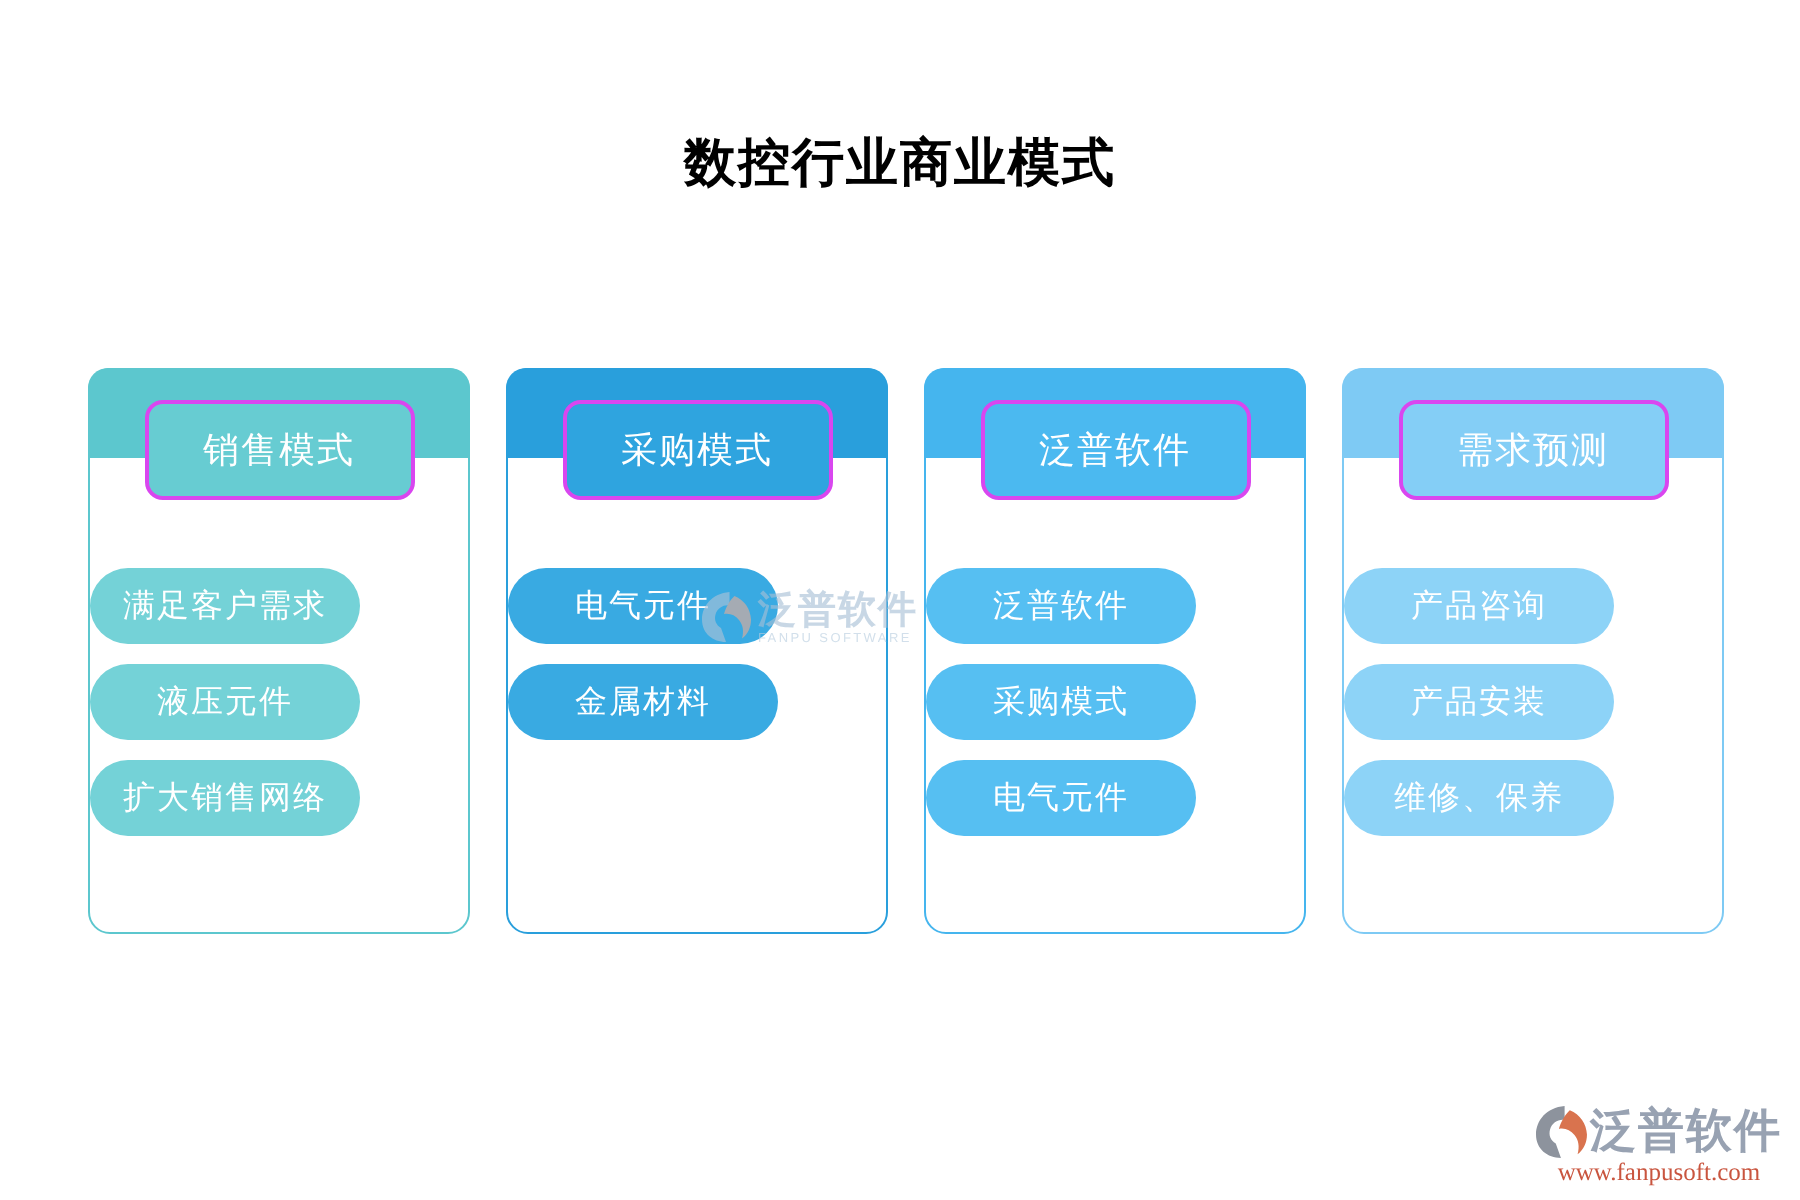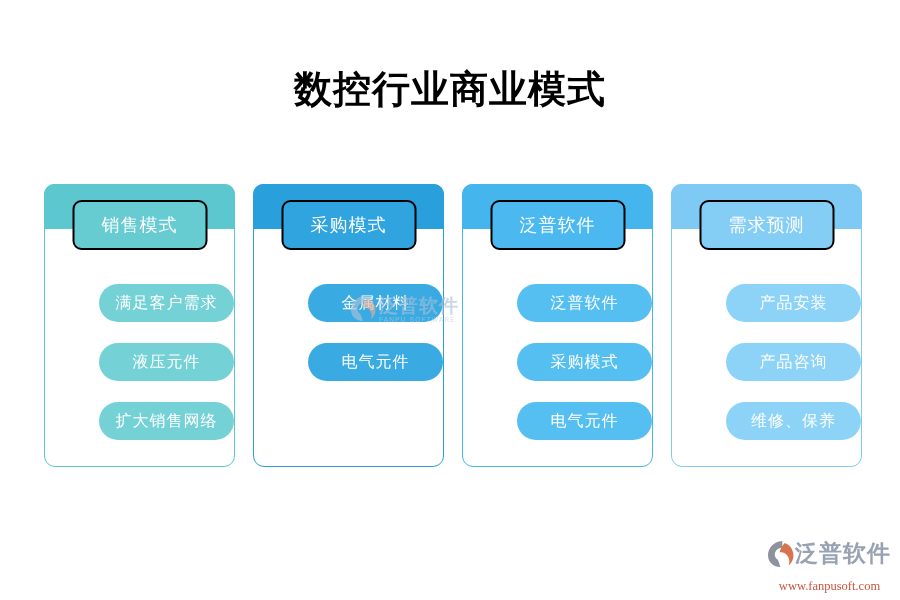--- a/index.html
+++ b/index.html
@@ -3,65 +3,65 @@
 <meta charset="utf-8">
 <style>
   html,body{margin:0;padding:0;}
   body{
     width:900px;height:600px;position:relative;overflow:hidden;
     background:#ffffff;
     font-family:"Liberation Serif","DejaVu Serif",serif;
   }
   .page-title{
     position:absolute;top:64px;left:0;width:900px;
-    text-align:center;font-size:38px;font-weight:bold;color:#000;
+    text-align:center;font-size:26px;font-weight:bold;color:#000;
     letter-spacing:1px;
   }
   .cards{
     position:absolute;left:44px;top:184px;width:818px;
     display:flex;justify-content:space-between;
   }
   .card{
     position:relative;width:191px;height:283px;box-sizing:border-box;
     background:#fff;border:1px solid var(--band);border-radius:11px;
   }
   .band{
     position:absolute;top:-1px;left:-1px;right:-1px;height:45px;
     background:var(--band);border-radius:10px 10px 0 0;
   }
   .header-pill{
     position:absolute;top:15px;left:50%;transform:translateX(-50%);
     width:135px;height:50px;box-sizing:border-box;
-    background:var(--head);border:2px solid #000000;border-radius:9px;
+    background:var(--head);border:2px solid #d946ef;border-radius:9px;
     display:flex;align-items:center;justify-content:center;
     color:#fff;font-size:18px;letter-spacing:1px;
   }
   .items{
     position:absolute;top:99px;left:0;right:0;
-    display:flex;flex-direction:column;align-items:flex-end;gap:21px;
+    display:flex;flex-direction:column;align-items:flex-start;gap:10px;
   }
   .pill{
     width:135px;height:38px;border-radius:19px;background:var(--item);
     display:flex;align-items:center;justify-content:center;
     color:#fff;font-size:16px;letter-spacing:1px;
   }
   
   .wm{
     position:absolute;left:351px;top:296px;z-index:5;opacity:.62;
     display:flex;align-items:flex-start;gap:3px;pointer-events:none;
   }
   .wm .wm-text{display:flex;flex-direction:column;}
   .wm .wm-name{font-size:19px;font-weight:bold;color:#a7c0d6;line-height:20px;letter-spacing:1px;}
   .wm .wm-sub{font-size:6.5px;color:#b7cddf;letter-spacing:1.2px;line-height:7px;
     font-family:"Liberation Sans",sans-serif;}
   
   .brand{position:absolute;right:9px;bottom:7px;text-align:center;}
   .brand-top{display:flex;align-items:flex-start;justify-content:flex-end;gap:1px;}
   .brand-name{font-size:23px;font-weight:bold;line-height:26px;letter-spacing:1px;}
-  .brand-url{font-size:12.5px;line-height:13px;margin-top:13px;
+  .brand-url{font-size:12.5px;line-height:13px;margin-top:1px;
     font-family:"Liberation Serif",serif;}
   .icon-svg{display:block;}
 </style>
 </head>
 <body style="background: rgb(255, 255, 255);">
 
 <div class="page-title">数控行业商业模式</div>
 
 <div class="cards">
 
@@ -76,22 +76,22 @@
       <div class="pill">扩大销售网络</div>
     </div>
   </div>
 
   <div class="card" style="--band: #299fdc; --head: #2fa4df; --item: #39aae2;">
     <div class="band"></div>
     <div class="header-pill">
       <span>采购模式</span>
     </div>
     <div class="items">
+      <div class="pill">电气元件</div>
       <div class="pill">金属材料</div>
-      <div class="pill">电气元件</div>
     </div>
   </div>
 
   <div class="card" style="--band: #45b5ee; --head: #4bb9f0; --item: #56bff2;">
     <div class="band"></div>
     <div class="header-pill">
       <span>泛普软件</span>
     </div>
     <div class="items">
       <div class="pill">泛普软件</div>
@@ -99,22 +99,22 @@
       <div class="pill">电气元件</div>
     </div>
   </div>
 
   <div class="card" style="--band: #7ecaf4; --head: #84cef6; --item: #8dd3f7;">
     <div class="band"></div>
     <div class="header-pill">
       <span>需求预测</span>
     </div>
     <div class="items">
+      <div class="pill">产品咨询</div>
       <div class="pill">产品安装</div>
-      <div class="pill">产品咨询</div>
       <div class="pill">维修、保养</div>
     </div>
   </div>
 
 </div>
 
 <div class="wm">
   <svg class="icon-svg" width="25" height="25" viewBox="0 0 100 100">
     <path fill="#aec3d8" d="M55 0 C20 3 0 28 0 55 C0 83 22 100 48 100 L38 72 C28 66 24 56 27 45 C31 32 43 25 55 27 Z"></path>
     <path fill="#e7ad97" d="M65 8 C85 16 97 34 98 55 C98 70 92 84 80 93 C84 78 82 66 74 56 C66 46 56 42 44 44 C48 30 56 16 65 8 Z"></path>

